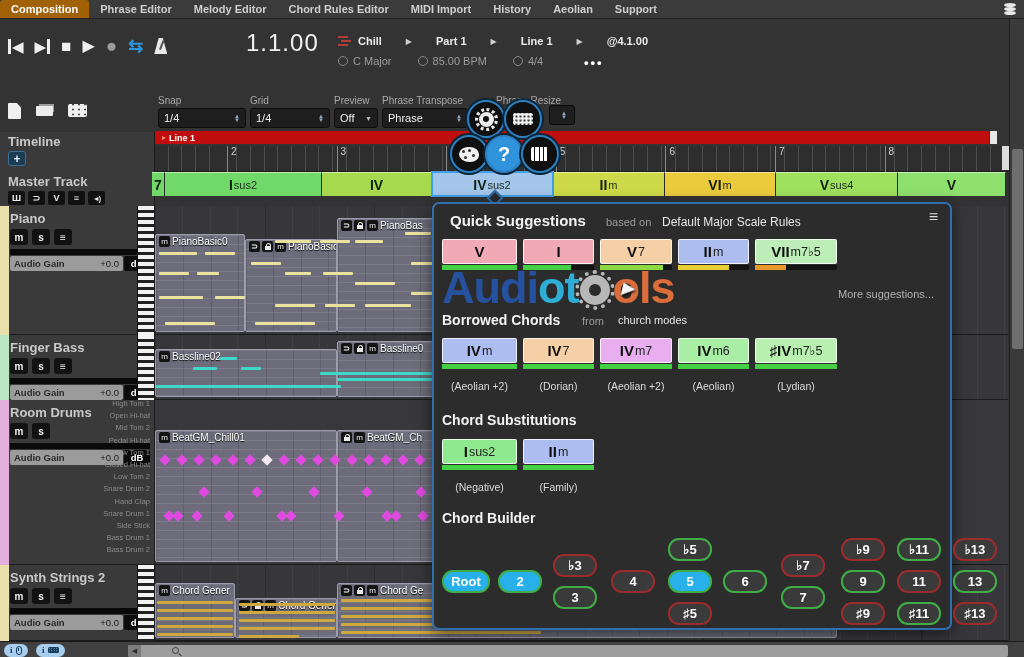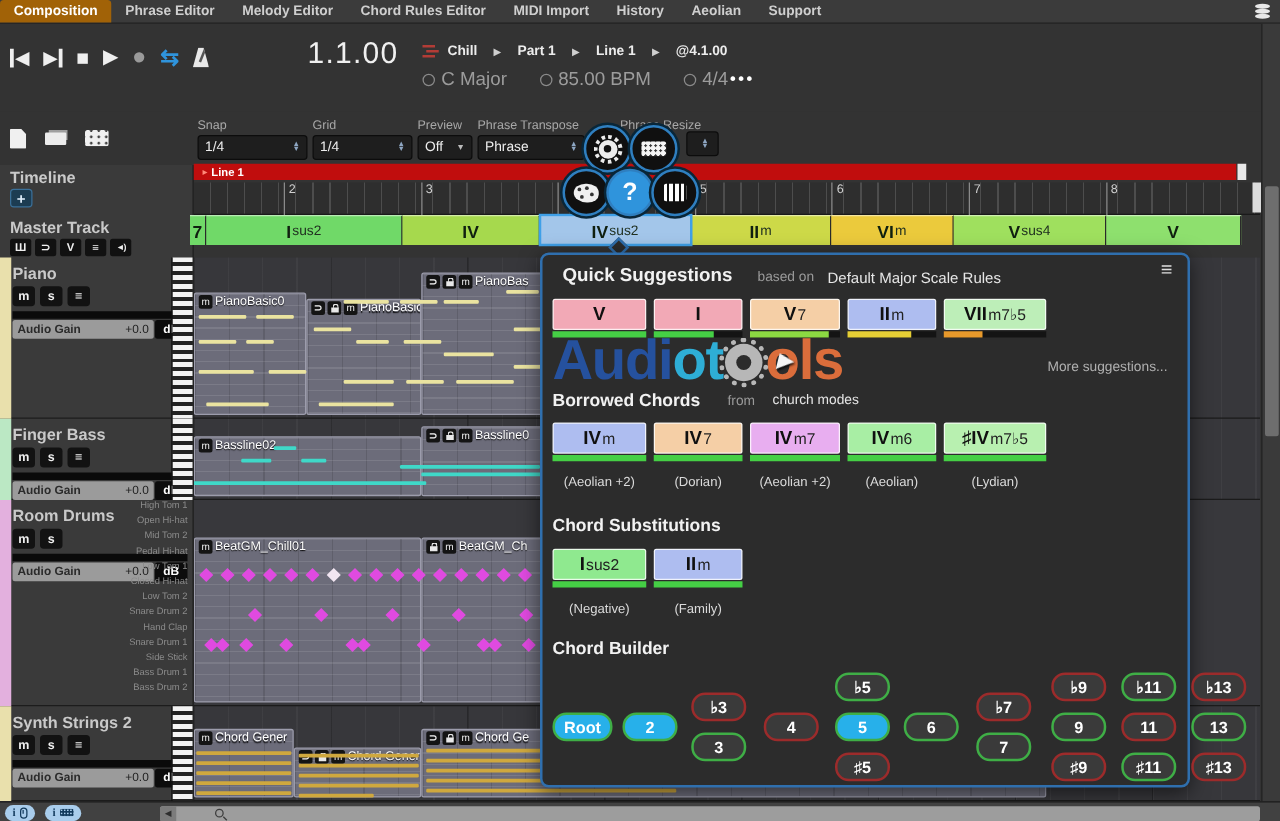--- a/index.html
+++ b/index.html
@@ -27,21 +27,21 @@
 .metro::after{content:"";position:absolute;left:7px;top:1px;width:2px;height:11px;background:#555;transform:rotate(22deg)}
 #position{position:absolute;left:246px;top:10px;font-size:24px;color:#f0f0f0;letter-spacing:1px}
 #crumbrow{position:absolute;left:338px;top:16px;display:flex;align-items:center;gap:7px}
 .crumb-icon{width:13px;height:11px;position:relative}
 .crumb-icon i{position:absolute;left:0;top:0;width:10px;height:2.5px;background:#b23c36;box-shadow:3px 4px 0 #b23c36,0 8px 0 #b23c36}
 .crumb{font-size:11px;font-weight:bold;color:#ececec}
 .crumb-sep{font-size:8px;color:#cfcfcf;margin:0 1px}
 #radiorow{position:absolute;left:338px;top:36px;display:flex;align-items:center;gap:26px}
 .radio-item{display:flex;align-items:center;gap:5px}
 .radio-circ{width:10px;height:10px;border:1.6px solid #8a8a8a;border-radius:50%}
-.radio-lbl{font-size:15px;color:#9c9c9c}
+.radio-lbl{font-size:11px;color:#9c9c9c}
 #dots{position:absolute;left:584px;top:36px;font-size:13px;color:#fff;letter-spacing:2px;font-weight:bold}
 
 
 #toolsrow{position:absolute;top:89px;left:0;width:1024px;height:43px;background:#333}
 .tool-ic{position:absolute;top:14px}
 .ic-file{width:13px;height:16px;background:#f0f0f0;border-radius:1px;clip-path:polygon(0 0,68% 0,100% 28%,100% 100%,0 100%)}
 .ic-layers{width:17px;height:10px;background:#ececec;border-radius:1px;box-shadow:2px -3px 0 -1px #9f9f9f}
 .ic-pat{width:19px;height:13px;background:#f0f0f0;border-radius:2px;background-image:radial-gradient(#444 1px,transparent 1.4px);background-size:6px 5px;background-position:2px 3px}
 .ctl-group{position:absolute}
 .ctl-label{font-size:10px;color:#a8a8a8;margin-bottom:2px}
@@ -205,21 +205,21 @@
         </div>
       <div class="tbtn">
           <span class="metro"></span>
         </div>
     </div>
     <div id="position">1.1.00</div>
     <div id="crumbrow">
       <span class="crumb-icon">
           <i></i>
         </span>
-      <span id="crumbs" style="display:flex;align-items:center;gap:12px">
+      <span id="crumbs" style="display:flex;align-items:center;gap:23px">
           <span class="crumb">Chill</span>
           <span class="crumb-sep">▶</span>
           <span class="crumb">Part 1</span>
           <span class="crumb-sep">▶</span>
           <span class="crumb">Line 1</span>
           <span class="crumb-sep">▶</span>
           <span class="crumb">@4.1.00</span>
         </span>
     </div>
     <div id="radiorow">
@@ -412,21 +412,21 @@
         <span class="cmain">IV</span>
       </div>
       <div class="chord-seg selected" style="width: 121px; background: rgb(163, 198, 234);">
         <span class="cmain">IV</span>
         <span class="csuf">sus2</span>
       </div>
       <div class="chord-seg" style="width: 112px; background: rgb(205, 217, 72);">
         <span class="cmain">II</span>
         <span class="csuf">m</span>
       </div>
-      <div class="chord-seg" style="width: 98px; background: rgb(235, 202, 60);">
+      <div class="chord-seg" style="width: 111px; background: rgb(235, 202, 60);">
         <span class="cmain">VI</span>
         <span class="csuf">m</span>
       </div>
       <div class="chord-seg" style="width: 122px; background: rgb(159, 224, 94);">
         <span class="cmain">V</span>
         <span class="csuf">sus4</span>
       </div>
       <div class="chord-seg" style="width: 108px; background: rgb(142, 224, 110);">
         <span class="cmain">V</span>
       </div>

